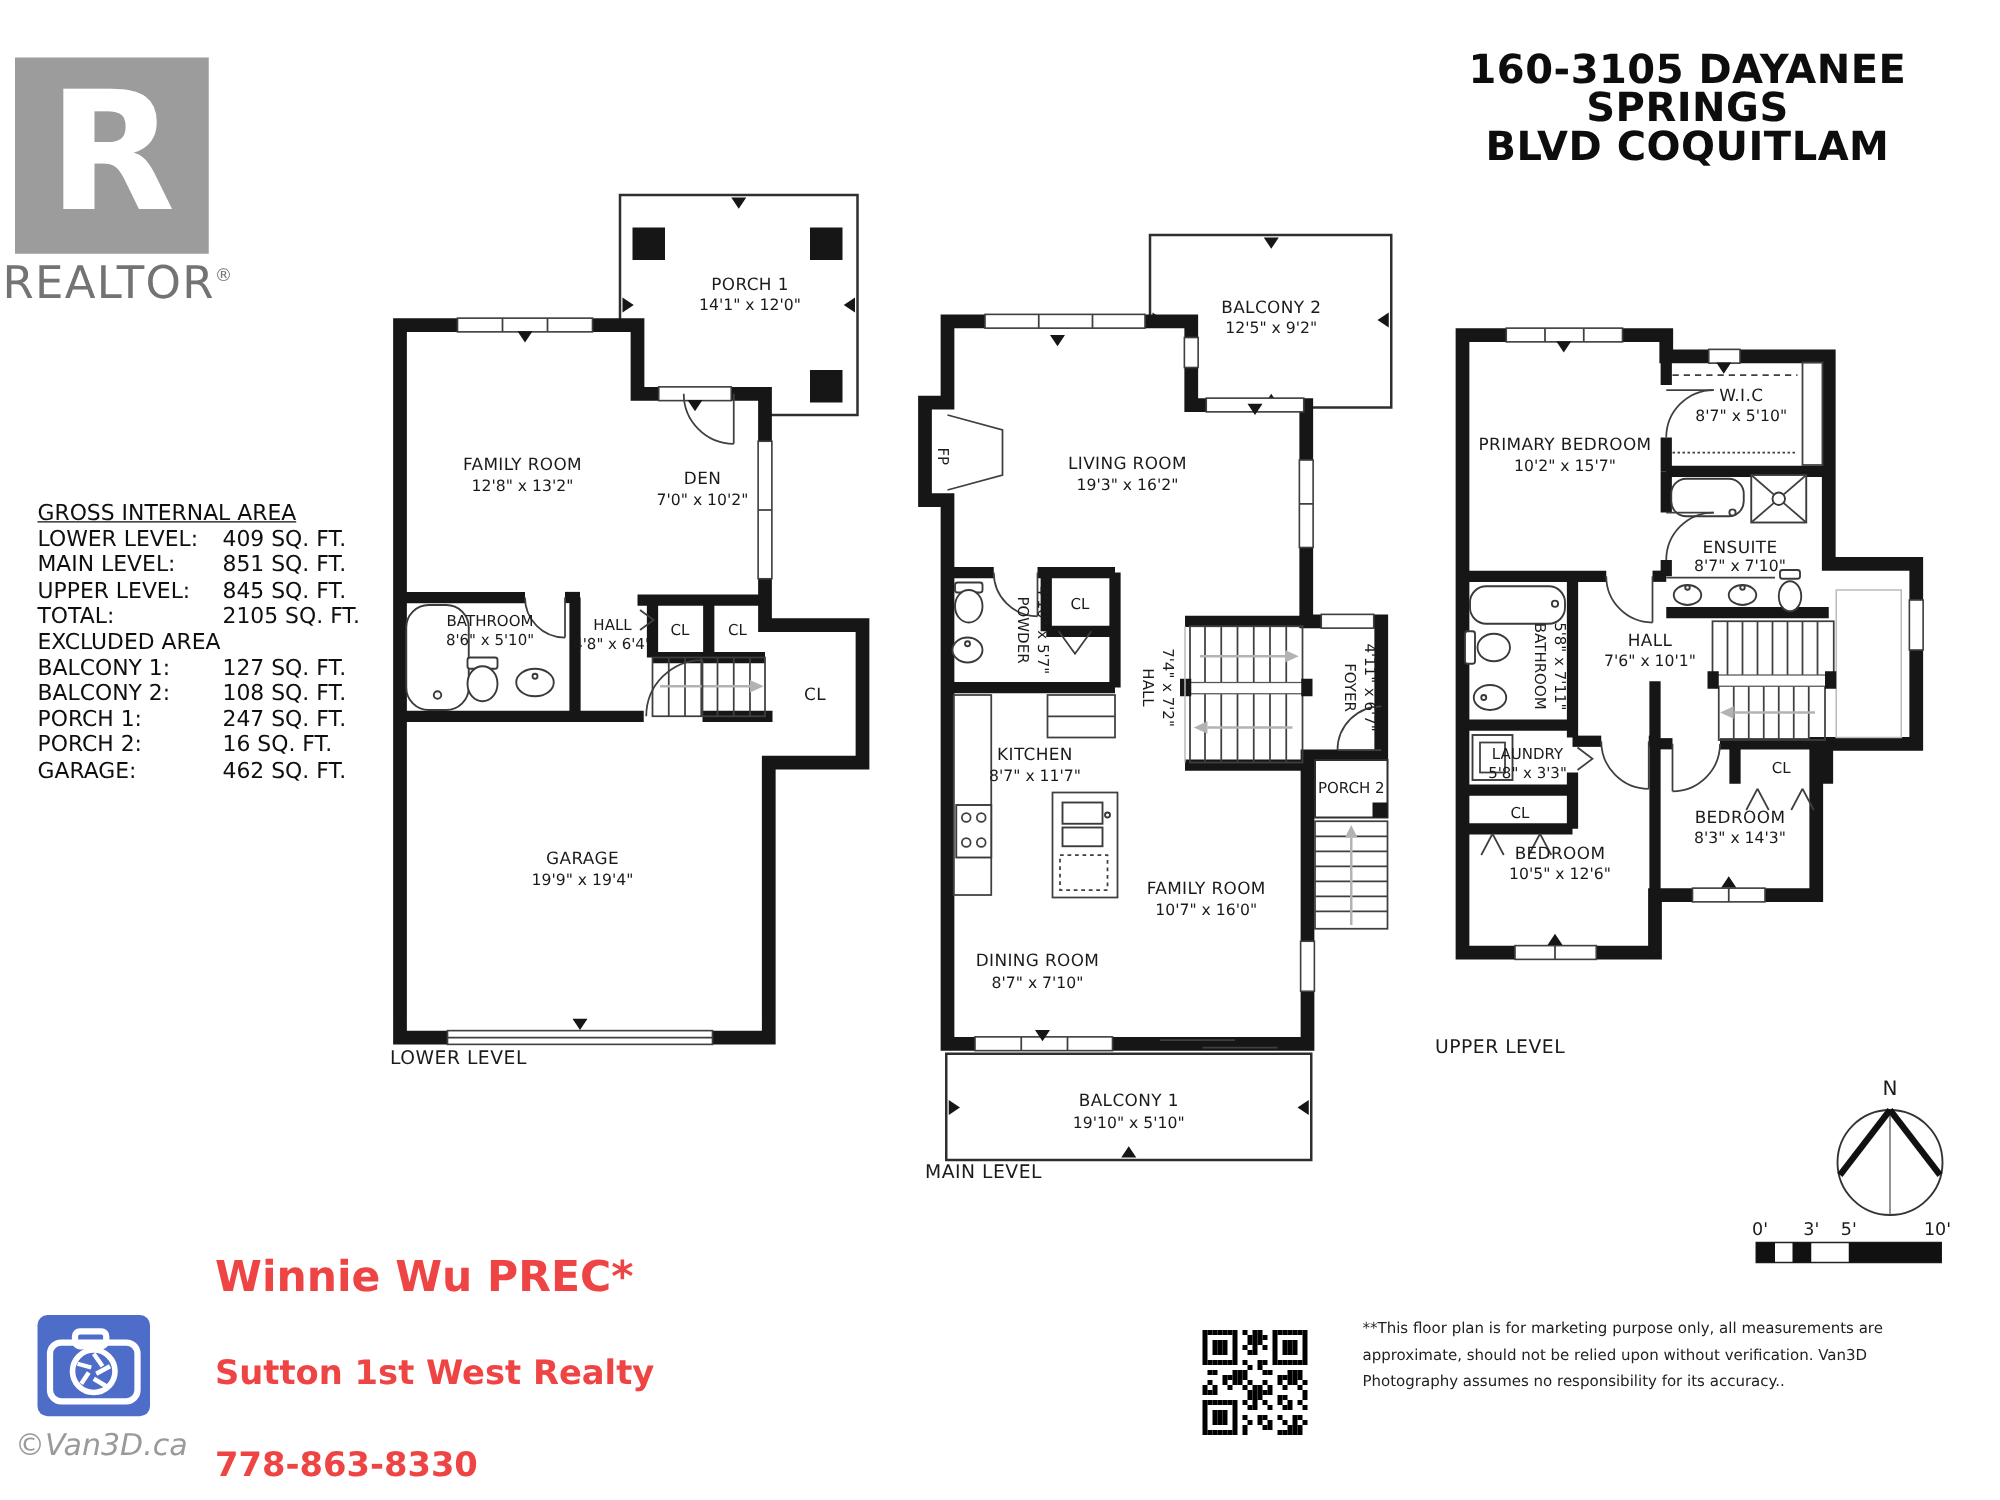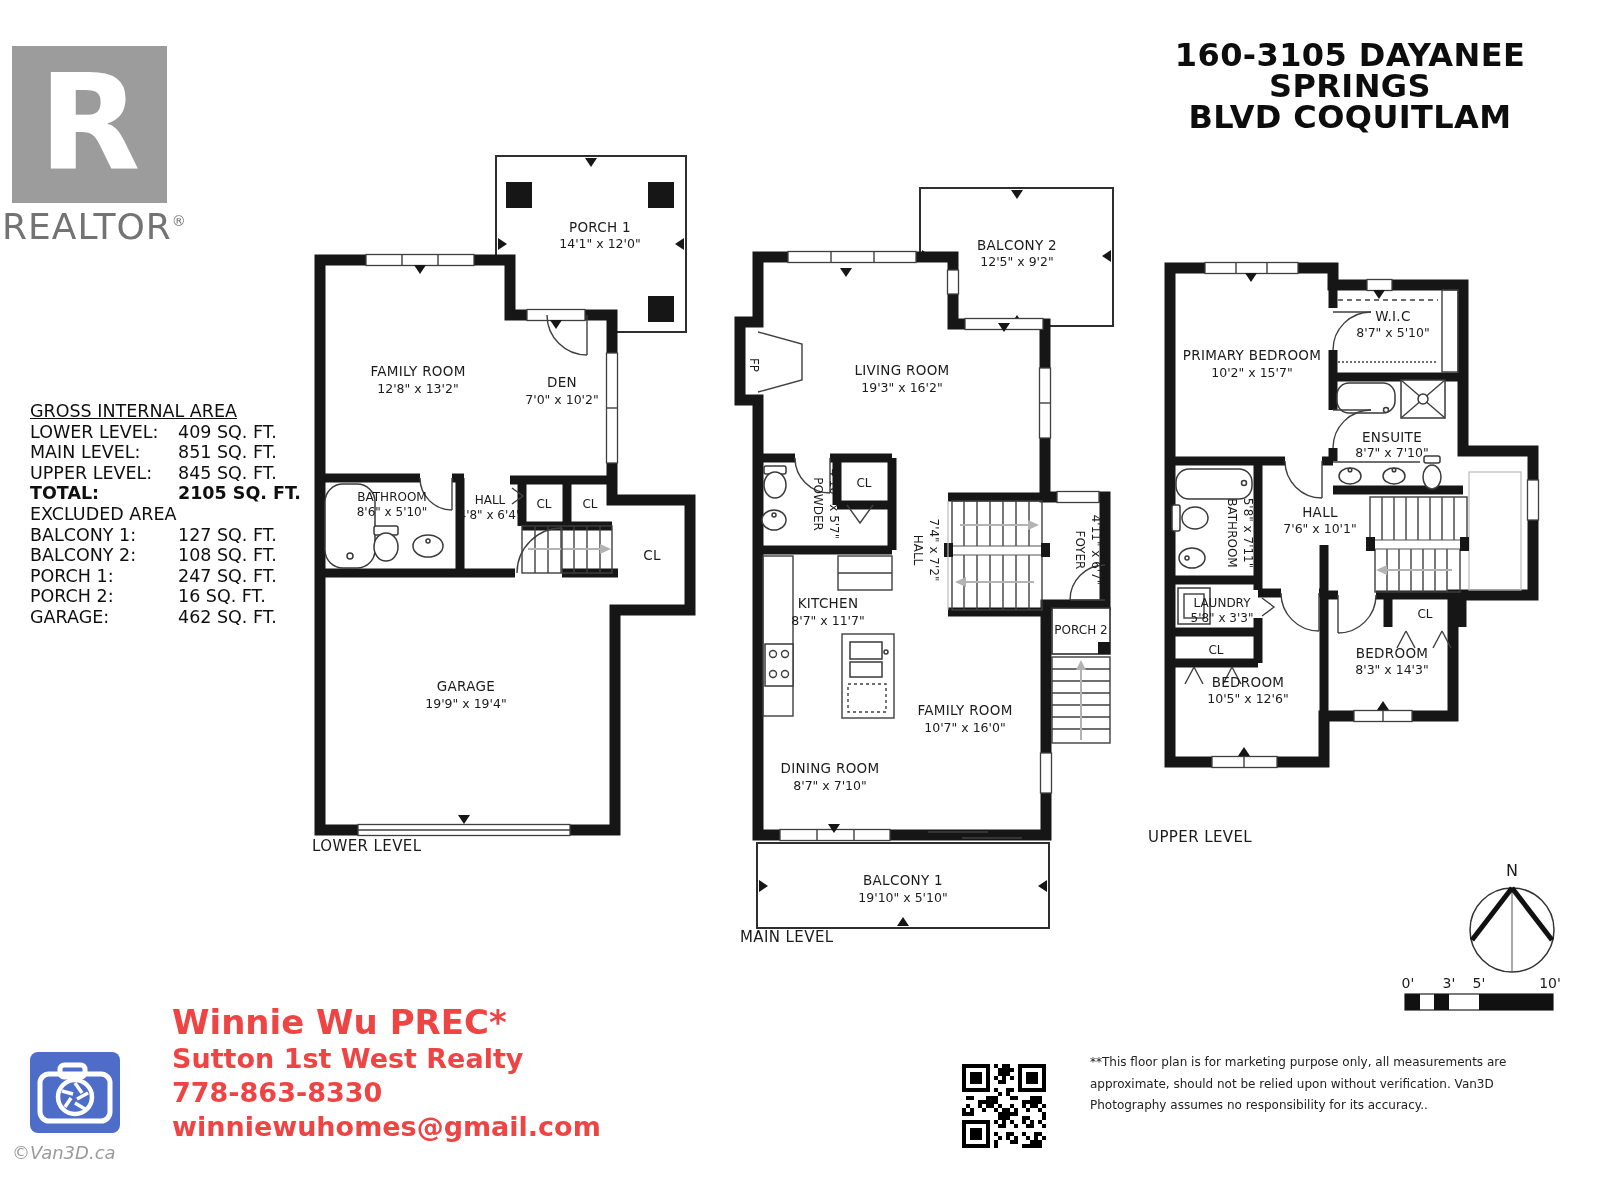--- a/index.html
+++ b/index.html
@@ -13,28 +13,28 @@
   #rl-square{left:12px;top:46px;width:155px;height:157px;background:#9c9c9c;}
   #rl-square .r{position:absolute;left:0;top:-4px;width:155px;height:160px;color:#fff;
          font-size:132px;font-weight:bold;text-align:center;line-height:160px;}
   #rl-word{left:2px;top:206px;width:200px;font-size:36px;color:#737373;letter-spacing:1px;}
   #rl-word sup{font-size:14px;}
   
   #area{left:30px;top:401px;width:280px;font-size:17.5px;line-height:20.6px;color:#0f0f0f;}
   #area .hd{text-decoration:underline;}
   #area .row{display:flex;}
   #area .lbl{width:148px;}
-  #area .bold{font-weight:bold;}
+  #area .bold{font-weight:normal;}
   
   #agent{left:172px;top:1002px;width:480px;color:#ef4444;}
   #agent .l1{font-size:34px;font-weight:bold;line-height:40px;}
-  #agent .l2,#agent .l3,#agent .l4{font-size:27px;font-weight:bold;line-height:34px;}
+  #agent .l2,#agent .l3,#agent .l4{font-size:27px;font-weight:bold;line-height:34px;margin-top:40px;}
   
   #photologo{left:30px;top:1052px;width:90px;height:81px;background:#4e6dc8;border-radius:8px;}
-  #credit{left:12px;top:1142px;font-size:18px;font-style:italic;color:#9a9a9a;}
+  #credit{left:12px;top:1142px;font-size:24px;font-style:italic;color:#9a9a9a;}
   
   #disclaimer{left:1090px;top:1052px;width:430px;font-size:12px;line-height:21.5px;color:#222;}
   
   svg text{font-family:"DejaVu Sans","Liberation Sans",sans-serif;fill:#1b1b1b;}
   .rn{font-size:13.5px;text-anchor:middle;letter-spacing:.3px;}
   .rd{font-size:12.5px;text-anchor:middle;}
   .sm{font-size:12px;text-anchor:middle;}
   .lvl{font-size:15px;letter-spacing:.4px;fill:#1b1b1b;}
   .w{stroke:#161616;stroke-width:11;fill:#fff;}
   .iw{stroke:#161616;stroke-width:9;fill:none;}

